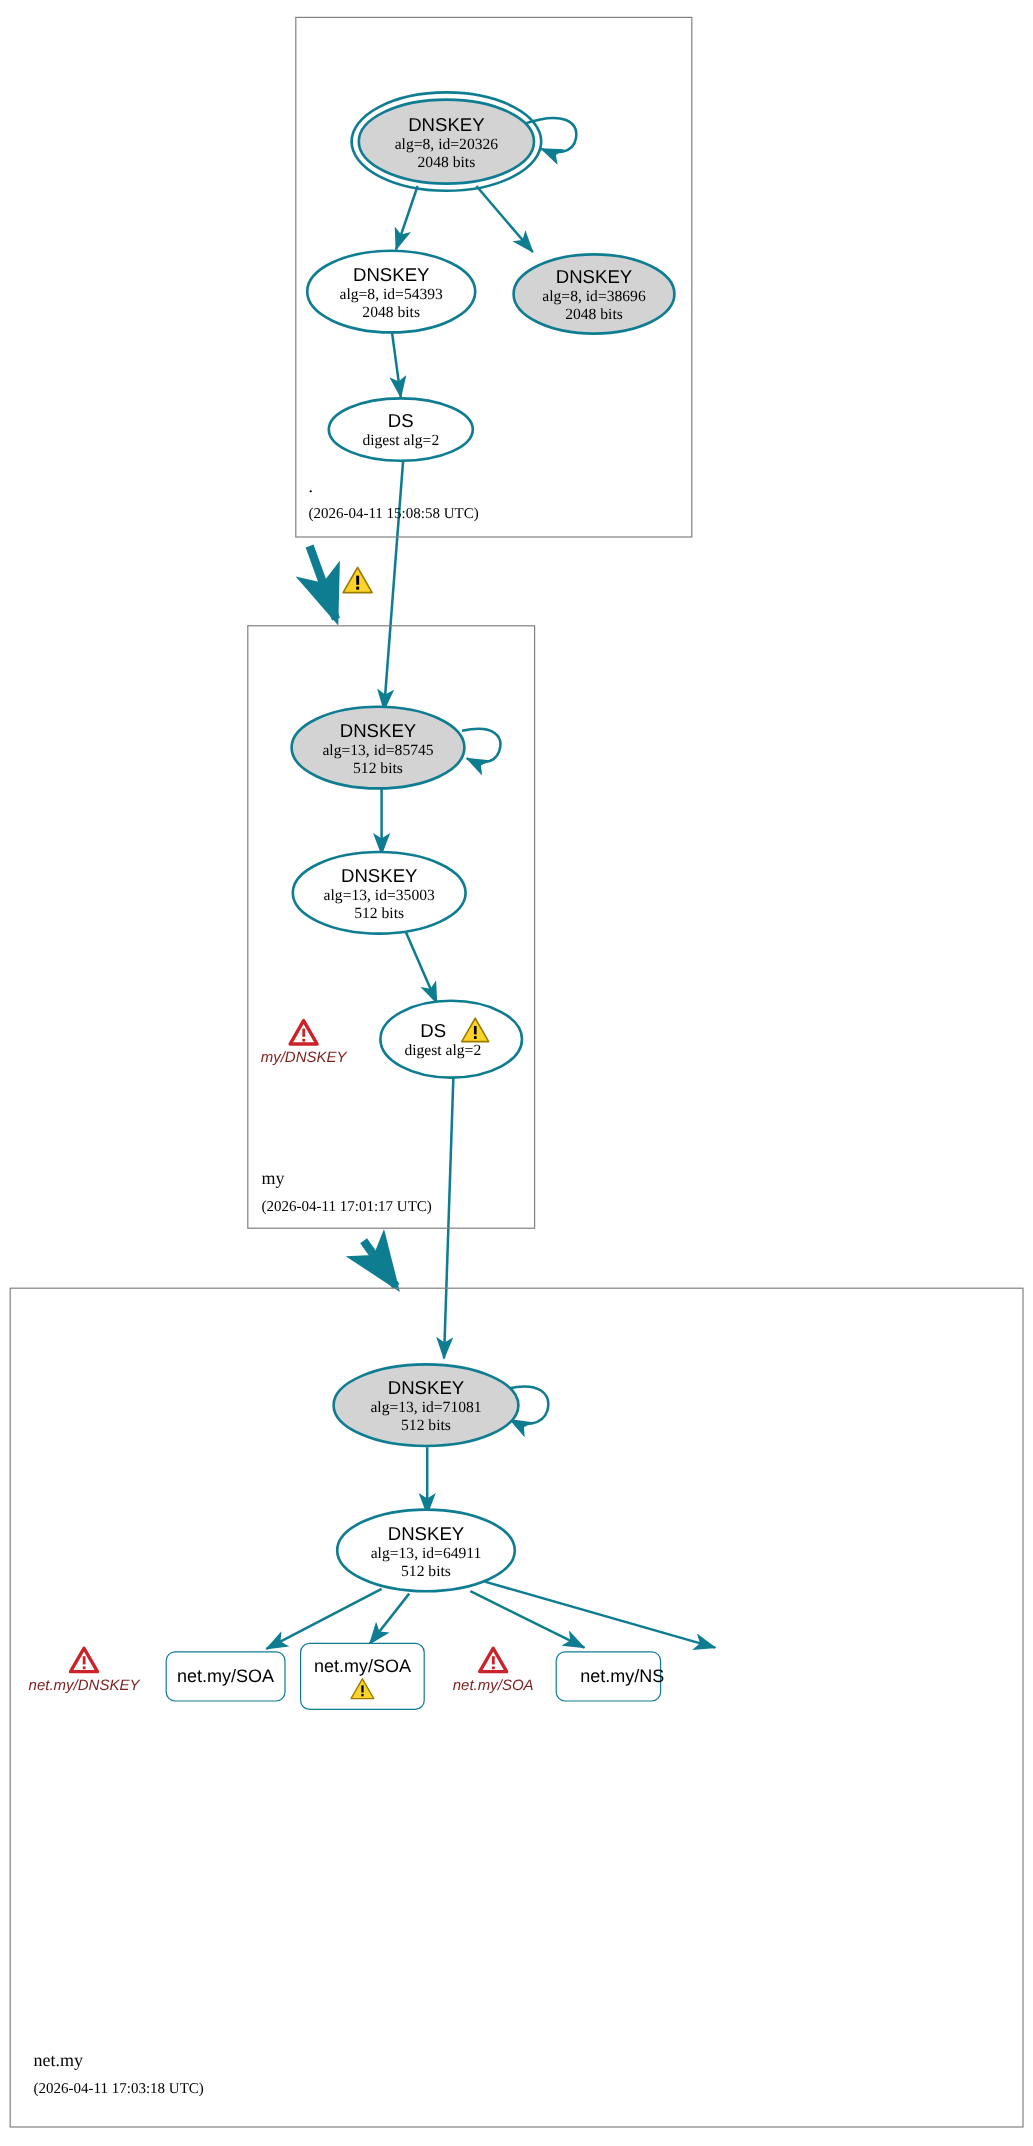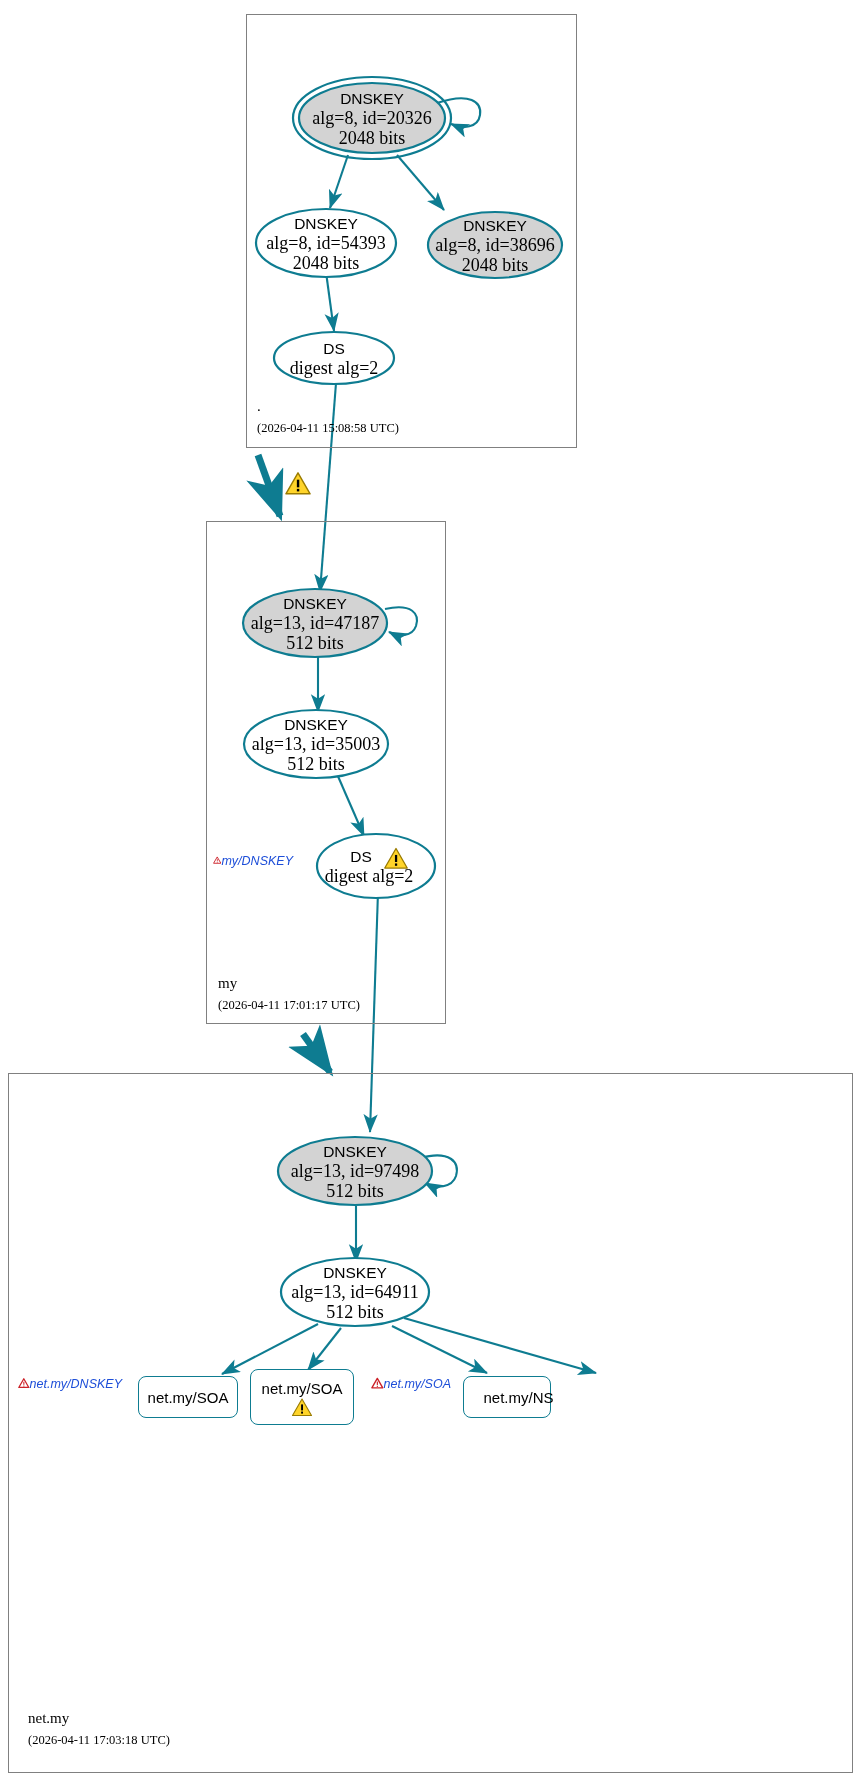--- a/index.html
+++ b/index.html
@@ -39,44 +39,44 @@
     line-height: 1.12;
     color: #000;
     pointer-events: auto;
   }
   .node .t1 {
     font-family: "Liberation Sans", sans-serif;
     font-size: 15.5px;
   }
   .node .t2, .node .t3 {
     font-family: "Liberation Serif", serif;
-    font-size: 18px;
+    font-size: 13px;
   }
   .rrbox {
     position: absolute;
     display: flex;
     align-items: center;
     justify-content: center;
     border: 1.6px solid #0e7c91;
     border-radius: 8px;
     background: #ffffff;
     font-family: "Liberation Sans", sans-serif;
     font-size: 15px;
     color: #000;
     text-align: center;
   }
   .errlabel {
     position: absolute;
     display: flex;
-    flex-direction: row;
+    flex-direction: column;
     align-items: center;
     font-family: "Liberation Sans", sans-serif;
     font-size: 12.5px;
     font-style: italic;
-    color: #1d4ed8;
+    color: #7f1d1d;
     white-space: nowrap;
   }
   .warn-ico, .err-ico { display: block; }
 </style>
 </head>
 <body>
 
 <div id="stage">
 
   <svg class="layer" viewBox="0 0 861 1788">
@@ -179,38 +179,38 @@
     <span class="t3">2048 bits</span>
   </div>
 
   <div class="node" style="left:264px; top:342px; width:140px; height:34px;">
     <span class="t1">DS</span>
     <span class="t2">digest alg=2</span>
   </div>
 
   <div class="node" style="left:235px; top:599px; width:160px; height:50px;">
     <span class="t1">DNSKEY</span>
-    <span class="t2">alg=13, id=47187</span>
+    <span class="t2">alg=13, id=85745</span>
     <span class="t3">512 bits</span>
   </div>
 
   <div class="node" style="left:236px; top:720px; width:160px; height:50px;">
     <span class="t1">DNSKEY</span>
     <span class="t2">alg=13, id=35003</span>
     <span class="t3">512 bits</span>
   </div>
 
   <div class="node" style="left:313px; top:850px; width:112px; height:34px;">
     <span class="t1" style="margin-left:-16px;">DS</span>
     <span class="t2">digest alg=2</span>
   </div>
 
   <div class="node" style="left:275px; top:1147px; width:160px; height:50px;">
     <span class="t1">DNSKEY</span>
-    <span class="t2">alg=13, id=97498</span>
+    <span class="t2">alg=13, id=71081</span>
     <span class="t3">512 bits</span>
   </div>
 
   <div class="node" style="left:275px; top:1268px; width:160px; height:50px;">
     <span class="t1">DNSKEY</span>
     <span class="t2">alg=13, id=64911</span>
     <span class="t3">512 bits</span>
   </div>
 
   <div class="rrbox" style="left:138px; top:1376px; width:100px; height:42px;">

